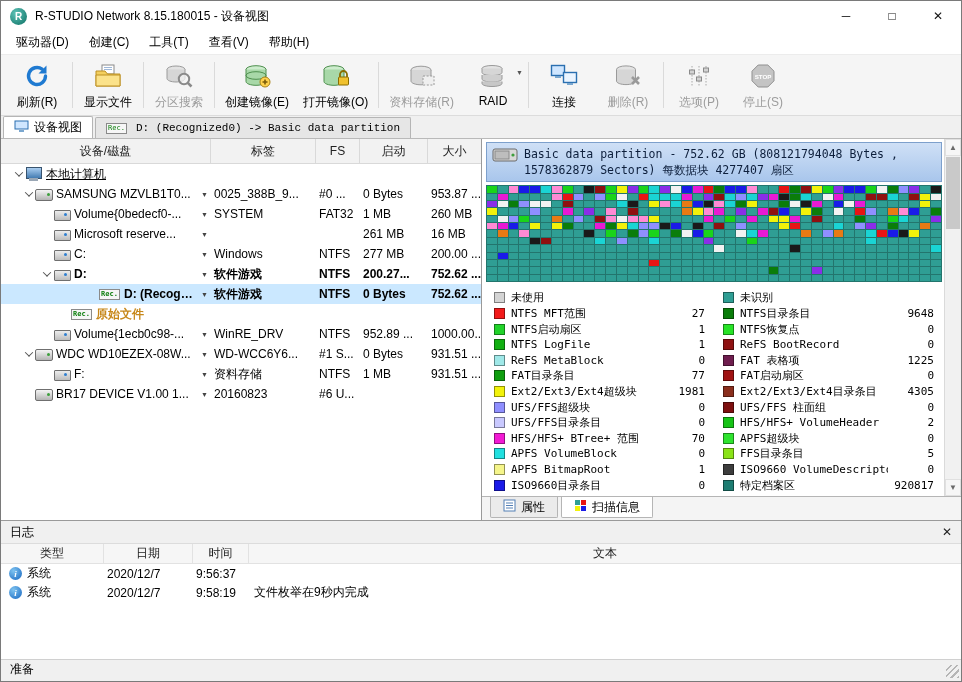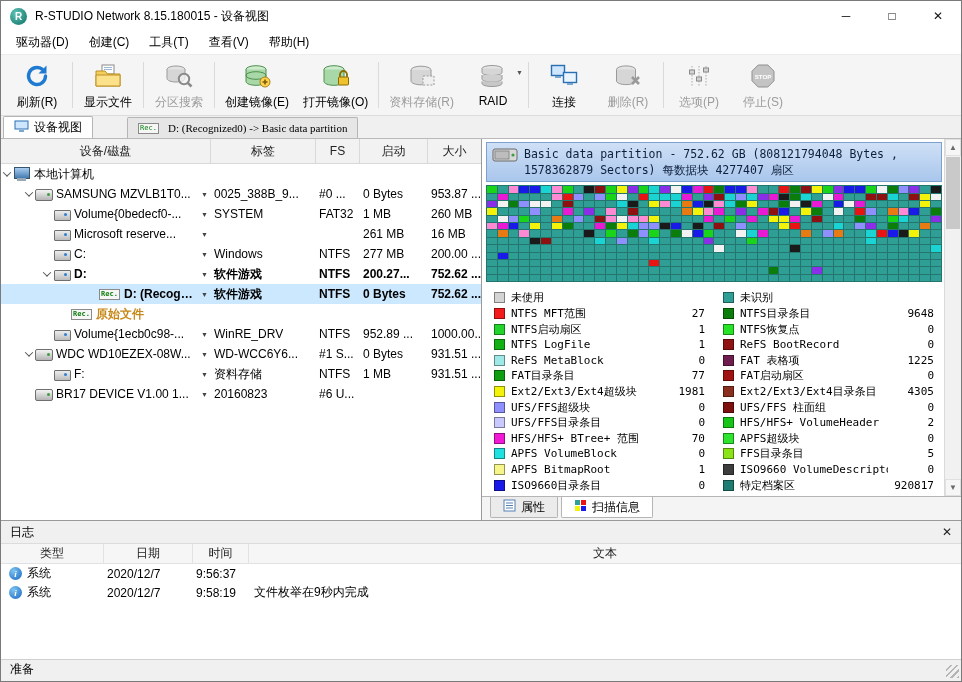--- a/index.html
+++ b/index.html
@@ -21,24 +21,24 @@
   
   .toolbar { height: 61px; flex: 0 0 61px; background: #f5f5f5; border-bottom: 1px solid #dcdcdc; display: flex; align-items: stretch; padding: 2px 4px; }
   .tbtn { min-width: 64px; padding: 4px 7px 2px; display: flex; flex-direction: column; align-items: center; gap: 3px; position: relative; }
   .tico { height: 30px; display: flex; align-items: center; }
   .tlabel { font-size: 12px; white-space: nowrap; }
   .tbtn.disabled .tlabel { color: #9c9c9c; }
   .tsep { width: 1px; background: #dadada; margin: 5px 3px; }
   .tdrop { position: absolute; right: 2px; top: 12px; font-size: 7px; color: #555; }
 
   
-  .tabbar { height: 23px; flex: 0 0 23px; background: #f0f0f0; display: flex; align-items: flex-end; padding-left: 2px; border-bottom: 1px solid #b9b9b9; gap: 32px; }
+  .tabbar { height: 23px; flex: 0 0 23px; background: #f0f0f0; display: flex; align-items: flex-end; padding-left: 2px; border-bottom: 1px solid #b9b9b9; }
   .vtab { height: 21px; display: flex; align-items: center; gap: 5px; padding: 0 10px; border: 1px solid #b5b5b5; border-bottom: none; background: #e6e6e6; margin-right: 2px; border-radius: 2px 2px 0 0; white-space: nowrap; }
   .vtab.active { background: #fff; height: 22px; }
-  .vtab .mono { font-family: Liberation Serif, serif; font-size: 11px; }
+  .vtab .mono { font-family: Liberation Mono, monospace; font-size: 11px; }
 
   
   .main { flex: 1 1 auto; min-height: 0; display: flex; background: #fff; }
   .left-panel { width: 481px; flex: 0 0 481px; border-right: 1px solid #9a9a9a; display: flex; flex-direction: column; background: #fff; }
   .tree-header { display: flex; height: 25px; flex: 0 0 25px; background: #f2f2f2; border-bottom: 1px solid #d9d9d9; }
   .th { display: flex; align-items: center; justify-content: center; border-right: 1px solid #d9d9d9; color: #222; overflow: hidden; }
   .c0 { width: 210px; flex: 0 0 210px; } .c1 { width: 105px; flex: 0 0 105px; }
   .c2 { width: 44px; flex: 0 0 44px; } .c3 { width: 68px; flex: 0 0 68px; } .c4 { flex: 1; border-right: none; }
   .tree-body { flex: 1; overflow: hidden; }
   .tree-row { display: flex; height: 20px; align-items: center; }
@@ -272,21 +272,21 @@
     <div class="left-panel">
       <div class="tree-header">
         <div class="th c0">设备/磁盘</div>
         <div class="th c1">标签</div>
         <div class="th c2">FS</div>
         <div class="th c3">启动</div>
         <div class="th c4">大小</div>
       </div>
       <div class="tree-body">
           <div class="tree-row">
-            <div class="cell0" style="padding-left: 0;">
+            <div class="cell0" style="padding-left: 12px; text-decoration: underline;">
               <span class="chev"></span>
               <span class="ico computer"></span>
               <span class="tname">本地计算机</span>
             </div>
             <div class="cell1"></div>
             <div class="cell2"></div>
             <div class="cell3"></div>
             <div class="cell4"></div>
           </div>
           <div class="tree-row">

